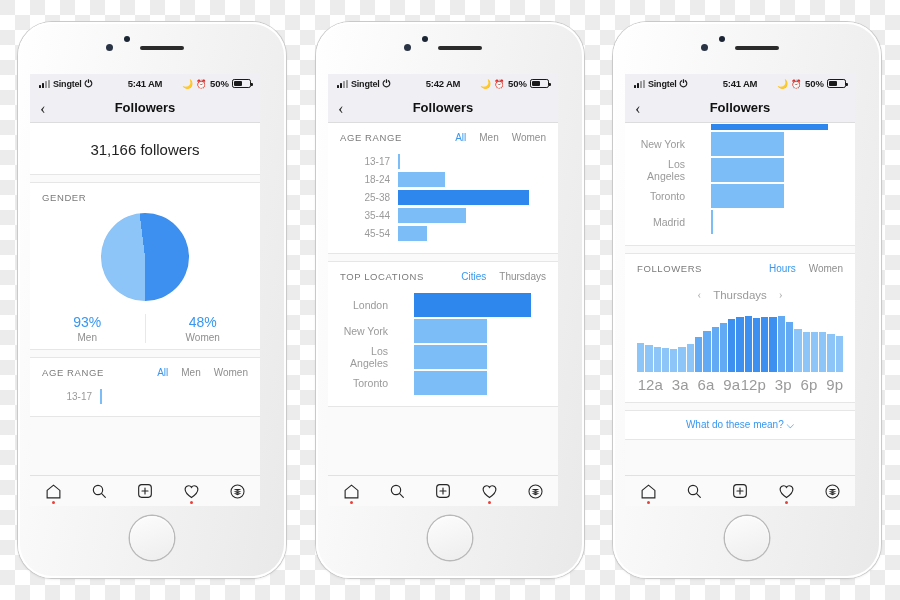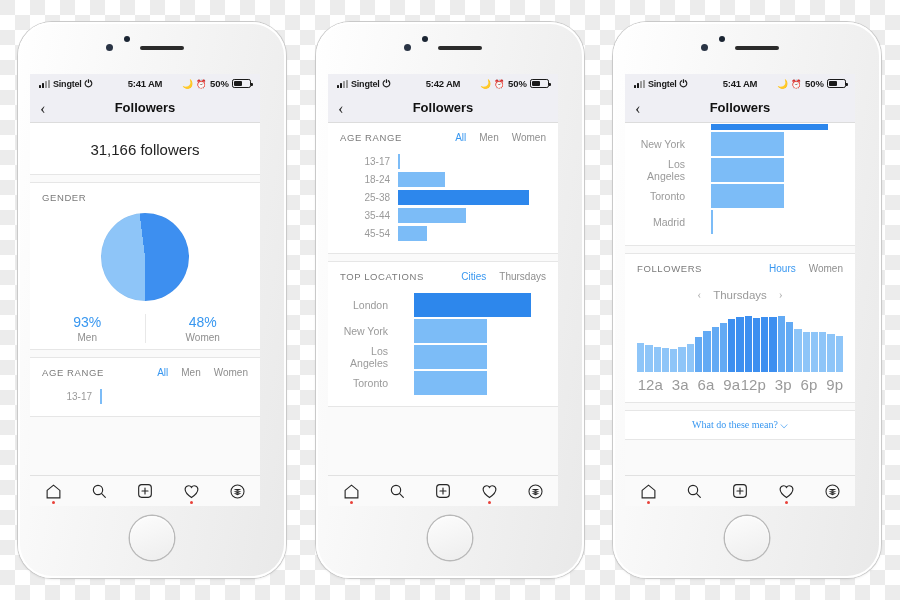--- a/index.html
+++ b/index.html
@@ -184,21 +184,21 @@
   .daynav .dn { font-size:11.5px; color:#9a9a9a; }
 
   
   .vbars { display:flex; align-items:flex-end; justify-content:center; gap:1px; height:68px; padding: 6px 12px 0; }
   .vb { flex:1; background:#8ec5f8; }
   .vb.hi { background:#3d8ff0; }
   .vb.mid { background:#63aaf4; }
   .vticks { display:flex; padding: 4px 12px 9px; }
   .vticks span { font-size:15px; color:#9a9a9a; text-align:right; }
 
-  .wdtm { text-align:center; padding: 8px 0 8px; font-size:10px; color:#3897f0;font-family:Liberation Serif, serif; }
+  .wdtm { text-align:center; padding: 8px 0 8px; font-size:10px; color:#3897f0; }
 
   
   .tabbar {
     position:absolute; left:0; right:0; bottom:0; height:31px;
     background:#fafafa; border-top:1px solid #e1e1e1;
     display:flex; align-items:center; justify-content:space-around;
   }
   .tab { position:relative; width:26px; height:22px; display:flex; align-items:center; justify-content:center; }
   .tab svg { display:block; }
   .dot { position:absolute; bottom:-2px; left:50%; margin-left:-1.5px; width:3px;height:3px;border-radius:50%;background:#e8413a; }

